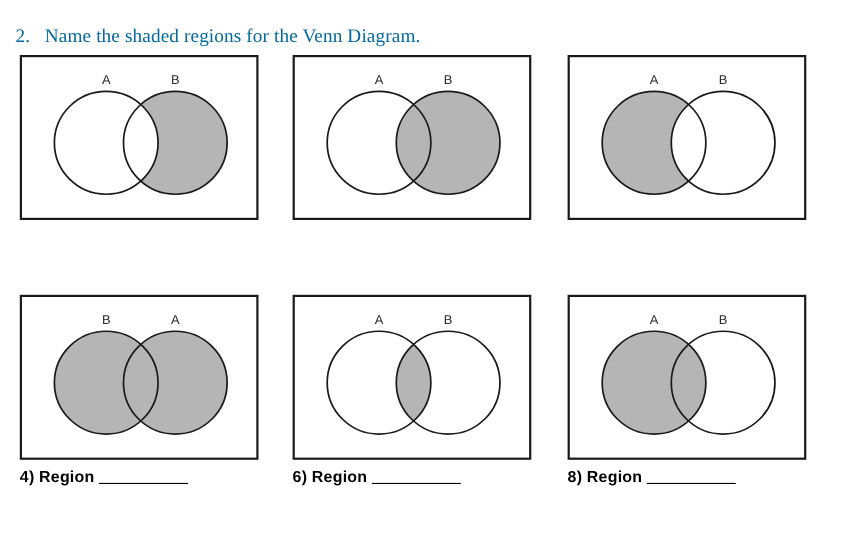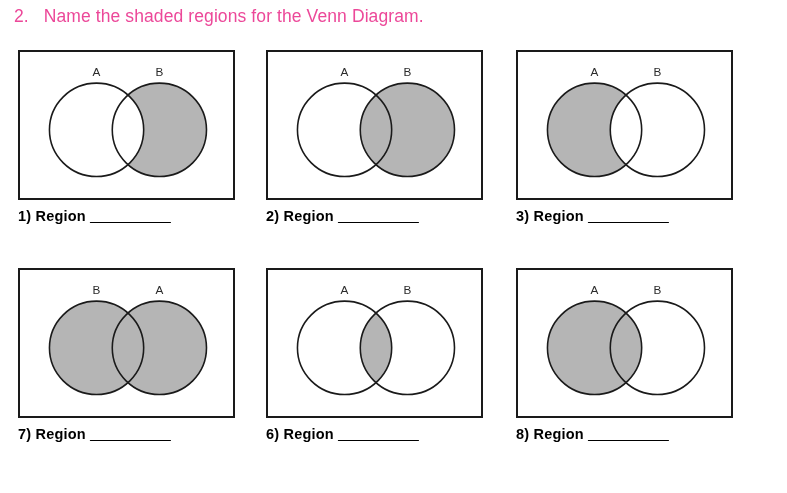--- a/index.html
+++ b/index.html
@@ -12,24 +12,24 @@
     height: 493px;
     position: relative;
     overflow: hidden;
     font-family: "Liberation Sans", sans-serif;
     color: #000000;
   }
 
   #question-title {
     position: absolute;
     left: 14px;
-    top: 6px;
-    font-family: Liberation Sans, sans-serif;
+    top: 22px;
+    font-family: Liberation Serif, serif;
     font-size: 17.5px;
-    color: #ec4899;
+    color: #0369a1;
     white-space: pre;
     letter-spacing: 0.1px;
   }
 
   .venn-cell {
     position: absolute;
     width: 217px;
   }
 
   .venn-box {
@@ -96,63 +96,60 @@
           </clipPath>
       </defs>
       <circle cx="142" cy="80" r="48" fill="#b5b5b5"></circle>
       <circle cx="78" cy="80" r="48" fill="#ffffff"></circle>
       <circle cx="78" cy="80" r="48" fill="none" stroke="#1a1a1a" stroke-width="1.6"></circle>
       <circle cx="142" cy="80" r="48" fill="none" stroke="#1a1a1a" stroke-width="1.6"></circle>
       <text class="set-letter" x="78" y="25" text-anchor="middle">A</text>
       <text class="set-letter" x="142" y="25" text-anchor="middle">B</text>
     </svg>
   </div>
-  <div class="region-label"><span>1) Region </span><span class="blank">__________</span></div>
 </div>
 
 <div class="venn-cell col-2 row-1">
   <div class="venn-box">
     <svg viewBox="0 0 217 150" preserveAspectRatio="none">
       <circle cx="78" cy="80" r="48" fill="#ffffff"></circle>
       <circle cx="142" cy="80" r="48" fill="#b5b5b5"></circle>
       <circle cx="78" cy="80" r="48" fill="none" stroke="#1a1a1a" stroke-width="1.6"></circle>
       <circle cx="142" cy="80" r="48" fill="none" stroke="#1a1a1a" stroke-width="1.6"></circle>
       <text class="set-letter" x="78" y="25" text-anchor="middle">A</text>
       <text class="set-letter" x="142" y="25" text-anchor="middle">B</text>
     </svg>
   </div>
-  <div class="region-label"><span>2) Region </span><span class="blank">__________</span></div>
 </div>
 
 <div class="venn-cell col-3 row-1">
   <div class="venn-box">
     <svg viewBox="0 0 217 150" preserveAspectRatio="none">
       <circle cx="78" cy="80" r="48" fill="#b5b5b5"></circle>
       <circle cx="142" cy="80" r="48" fill="#ffffff"></circle>
       <circle cx="78" cy="80" r="48" fill="none" stroke="#1a1a1a" stroke-width="1.6"></circle>
       <circle cx="142" cy="80" r="48" fill="none" stroke="#1a1a1a" stroke-width="1.6"></circle>
       <text class="set-letter" x="78" y="25" text-anchor="middle">A</text>
       <text class="set-letter" x="142" y="25" text-anchor="middle">B</text>
     </svg>
   </div>
-  <div class="region-label"><span>3) Region </span><span class="blank">__________</span></div>
 </div>
 
 <div class="venn-cell col-1 row-2">
   <div class="venn-box">
     <svg viewBox="0 0 217 150" preserveAspectRatio="none">
       <circle cx="78" cy="80" r="48" fill="#b5b5b5"></circle>
       <circle cx="142" cy="80" r="48" fill="#b5b5b5"></circle>
       <circle cx="78" cy="80" r="48" fill="none" stroke="#1a1a1a" stroke-width="1.6"></circle>
       <circle cx="142" cy="80" r="48" fill="none" stroke="#1a1a1a" stroke-width="1.6"></circle>
       <text class="set-letter" x="78" y="25" text-anchor="middle">B</text>
       <text class="set-letter" x="142" y="25" text-anchor="middle">A</text>
     </svg>
   </div>
-  <div class="region-label"><span>7) Region </span><span class="blank">__________</span></div>
+  <div class="region-label"><span>4) Region </span><span class="blank">__________</span></div>
 </div>
 
 <div class="venn-cell col-2 row-2">
   <div class="venn-box">
     <svg viewBox="0 0 217 150" preserveAspectRatio="none">
       <defs>
         <clipPath id="clipA5">
             <circle cx="78" cy="80" r="48"></circle>
           </clipPath>
       </defs>

